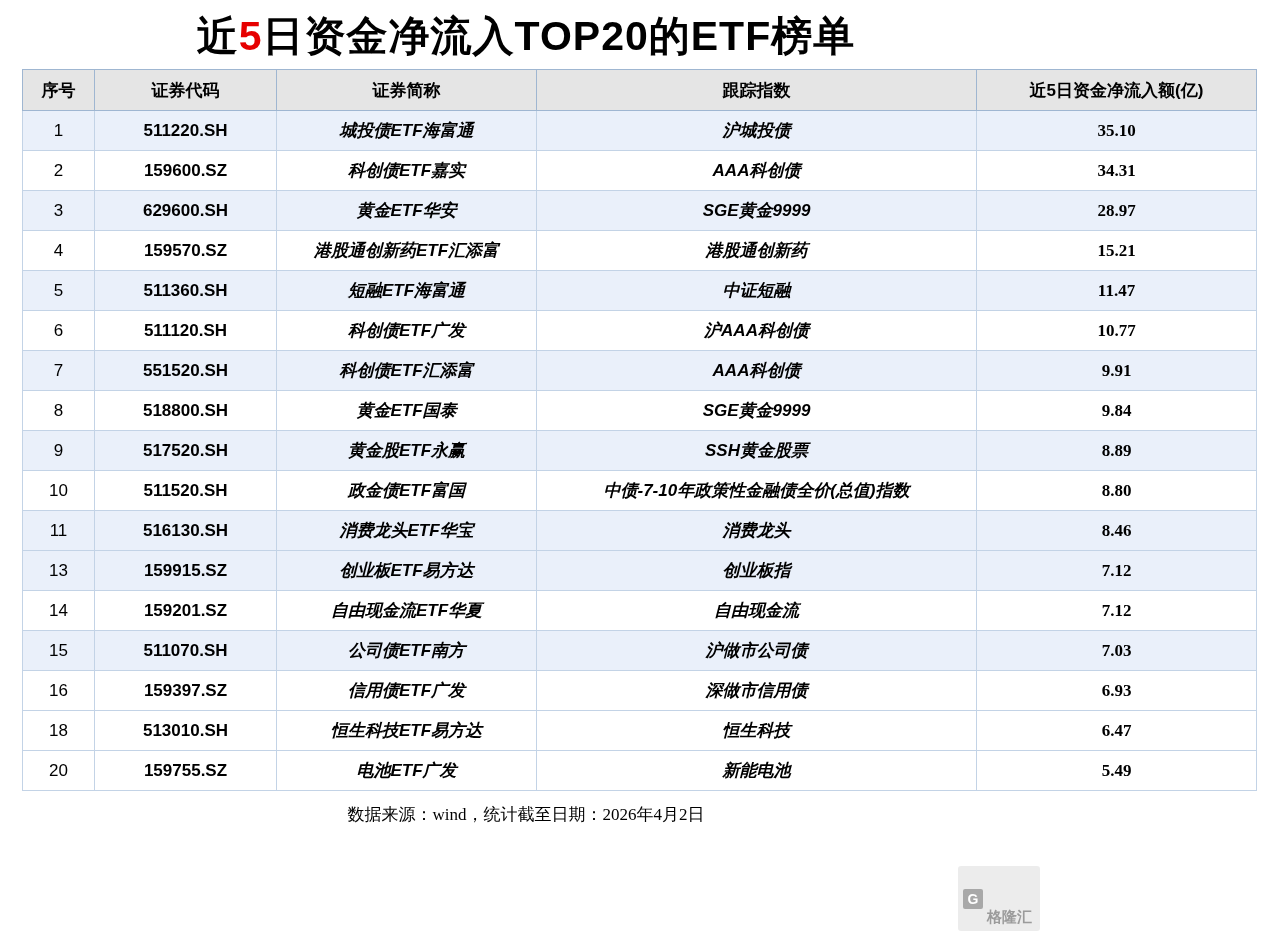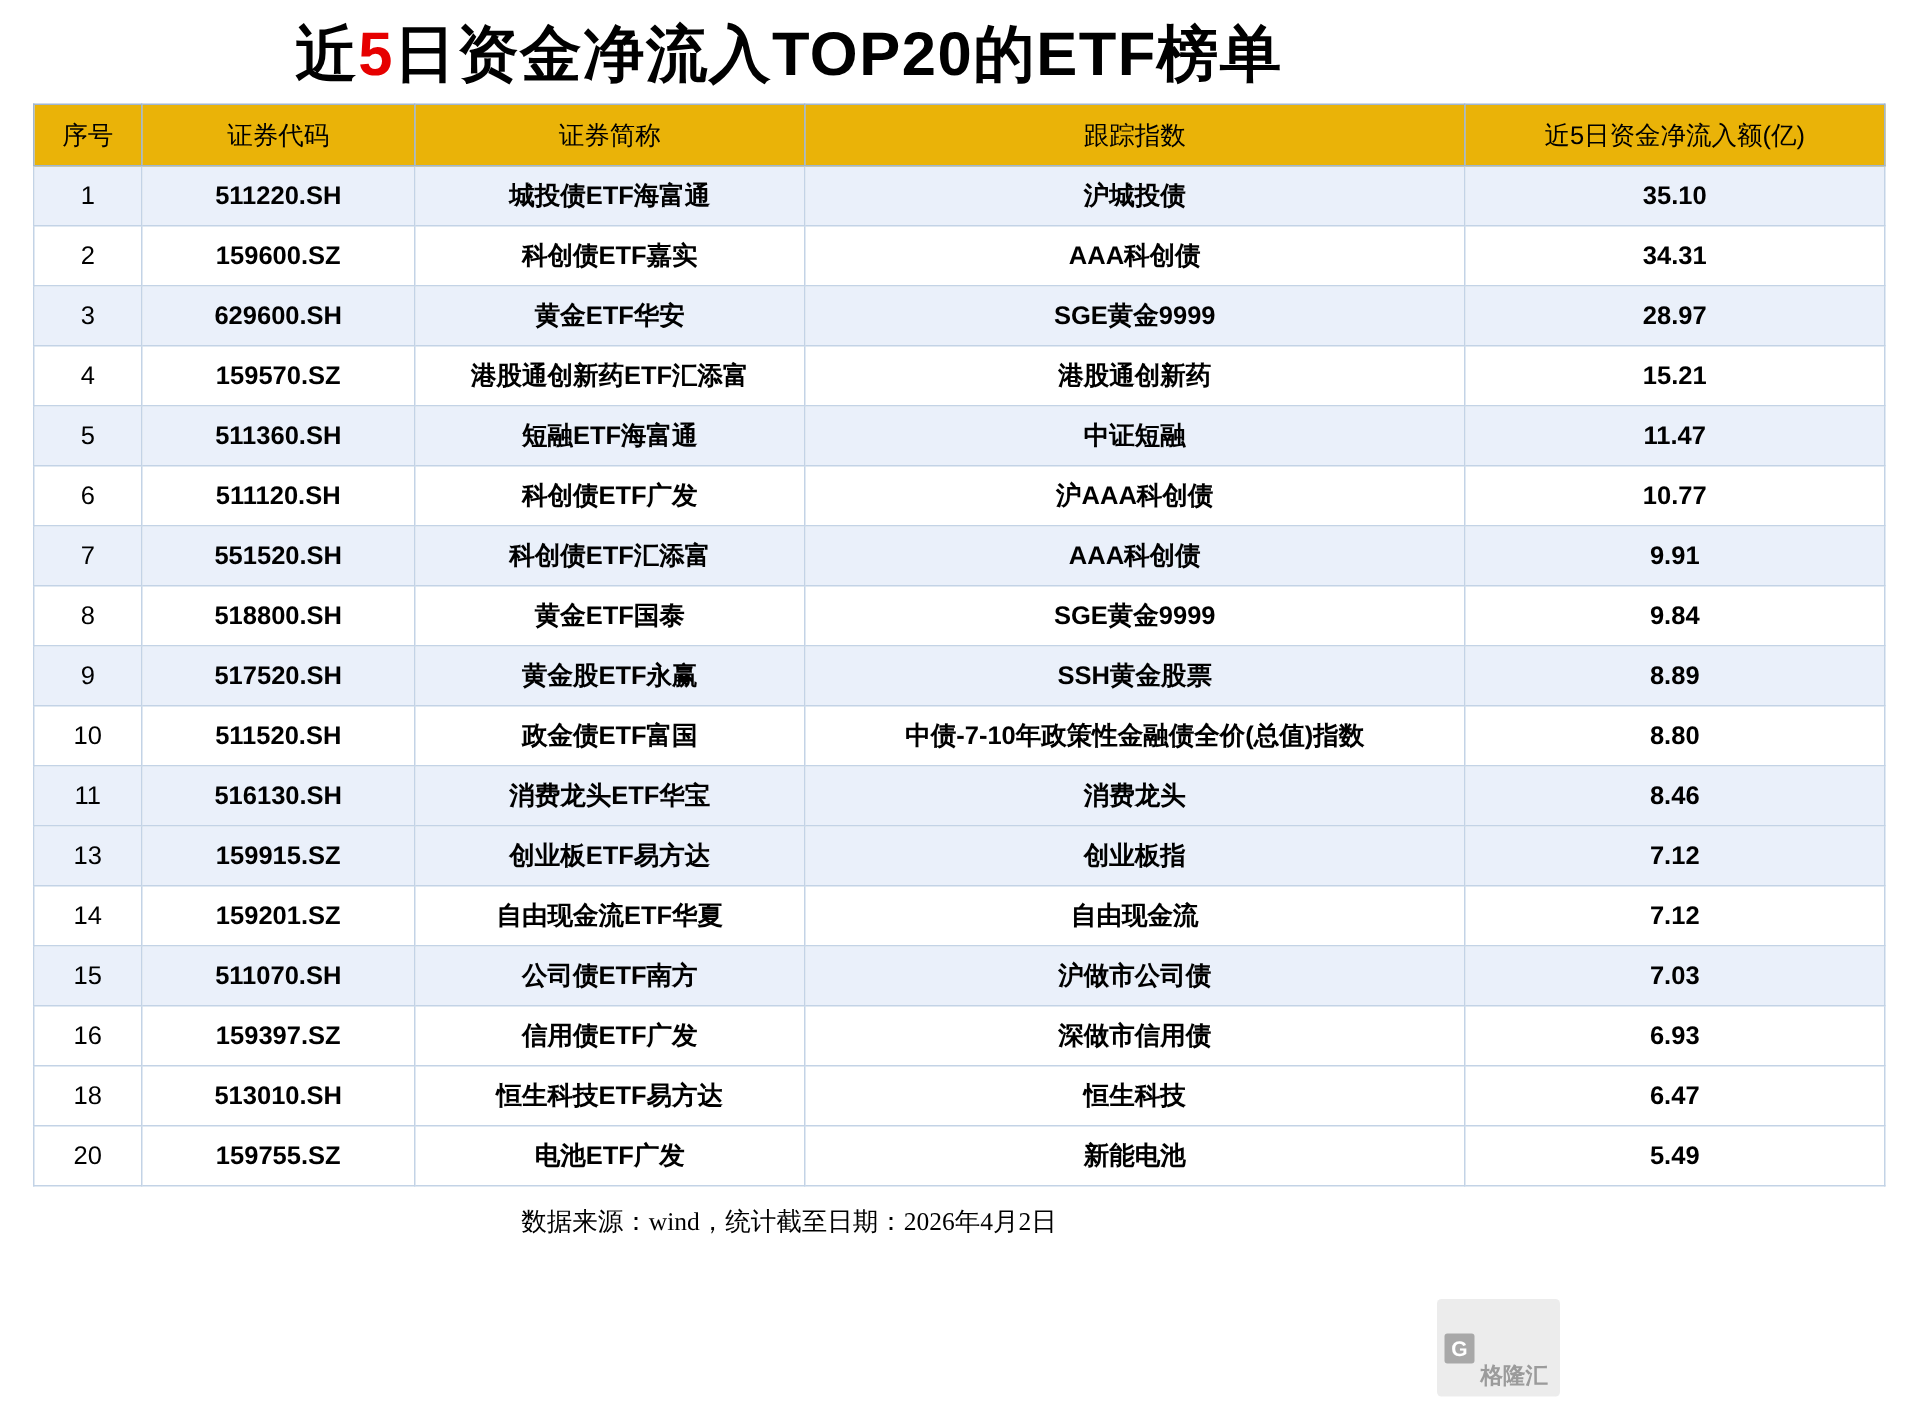--- a/index.html
+++ b/index.html
@@ -48,24 +48,24 @@
     table-layout: fixed;
     font-size: 17px;
   }
   table.etf col.c0 { width: 72px; }
   table.etf col.c1 { width: 182px; }
   table.etf col.c2 { width: 260px; }
   table.etf col.c3 { width: 440px; }
   table.etf col.c4 { width: 280px; }
 
   table.etf th {
-    background: #eab308;
+    background: #e5e5e5;
     border: 1px solid #9fb6d1;
     height: 36px;
-    font-weight: normal;
+    font-weight: bold;
     font-size: 17px;
     color: #000;
     text-align: center;
     padding: 2px 4px;
   }
   table.etf td {
     border: 1px solid #c3d3e6;
     height: 35px;
     text-align: center;
     padding: 2px 4px;
@@ -76,23 +76,25 @@
   }
   tr.row-odd td {
     background: #eaf0fa;
   }
   tr.row-even td {
     background: #ffffff;
   }
   td.val {
     color: #d00000;
     font-weight: bold;
+    font-family: Liberation Serif, serif;
   }
   td.name, td.index {
     font-weight: bold;
+    font-style: italic;
   }
   td.code {
     font-weight: bold;
   }
   td.rank {
     font-weight: normal;
   }
   
   .source {
     text-align: center;

